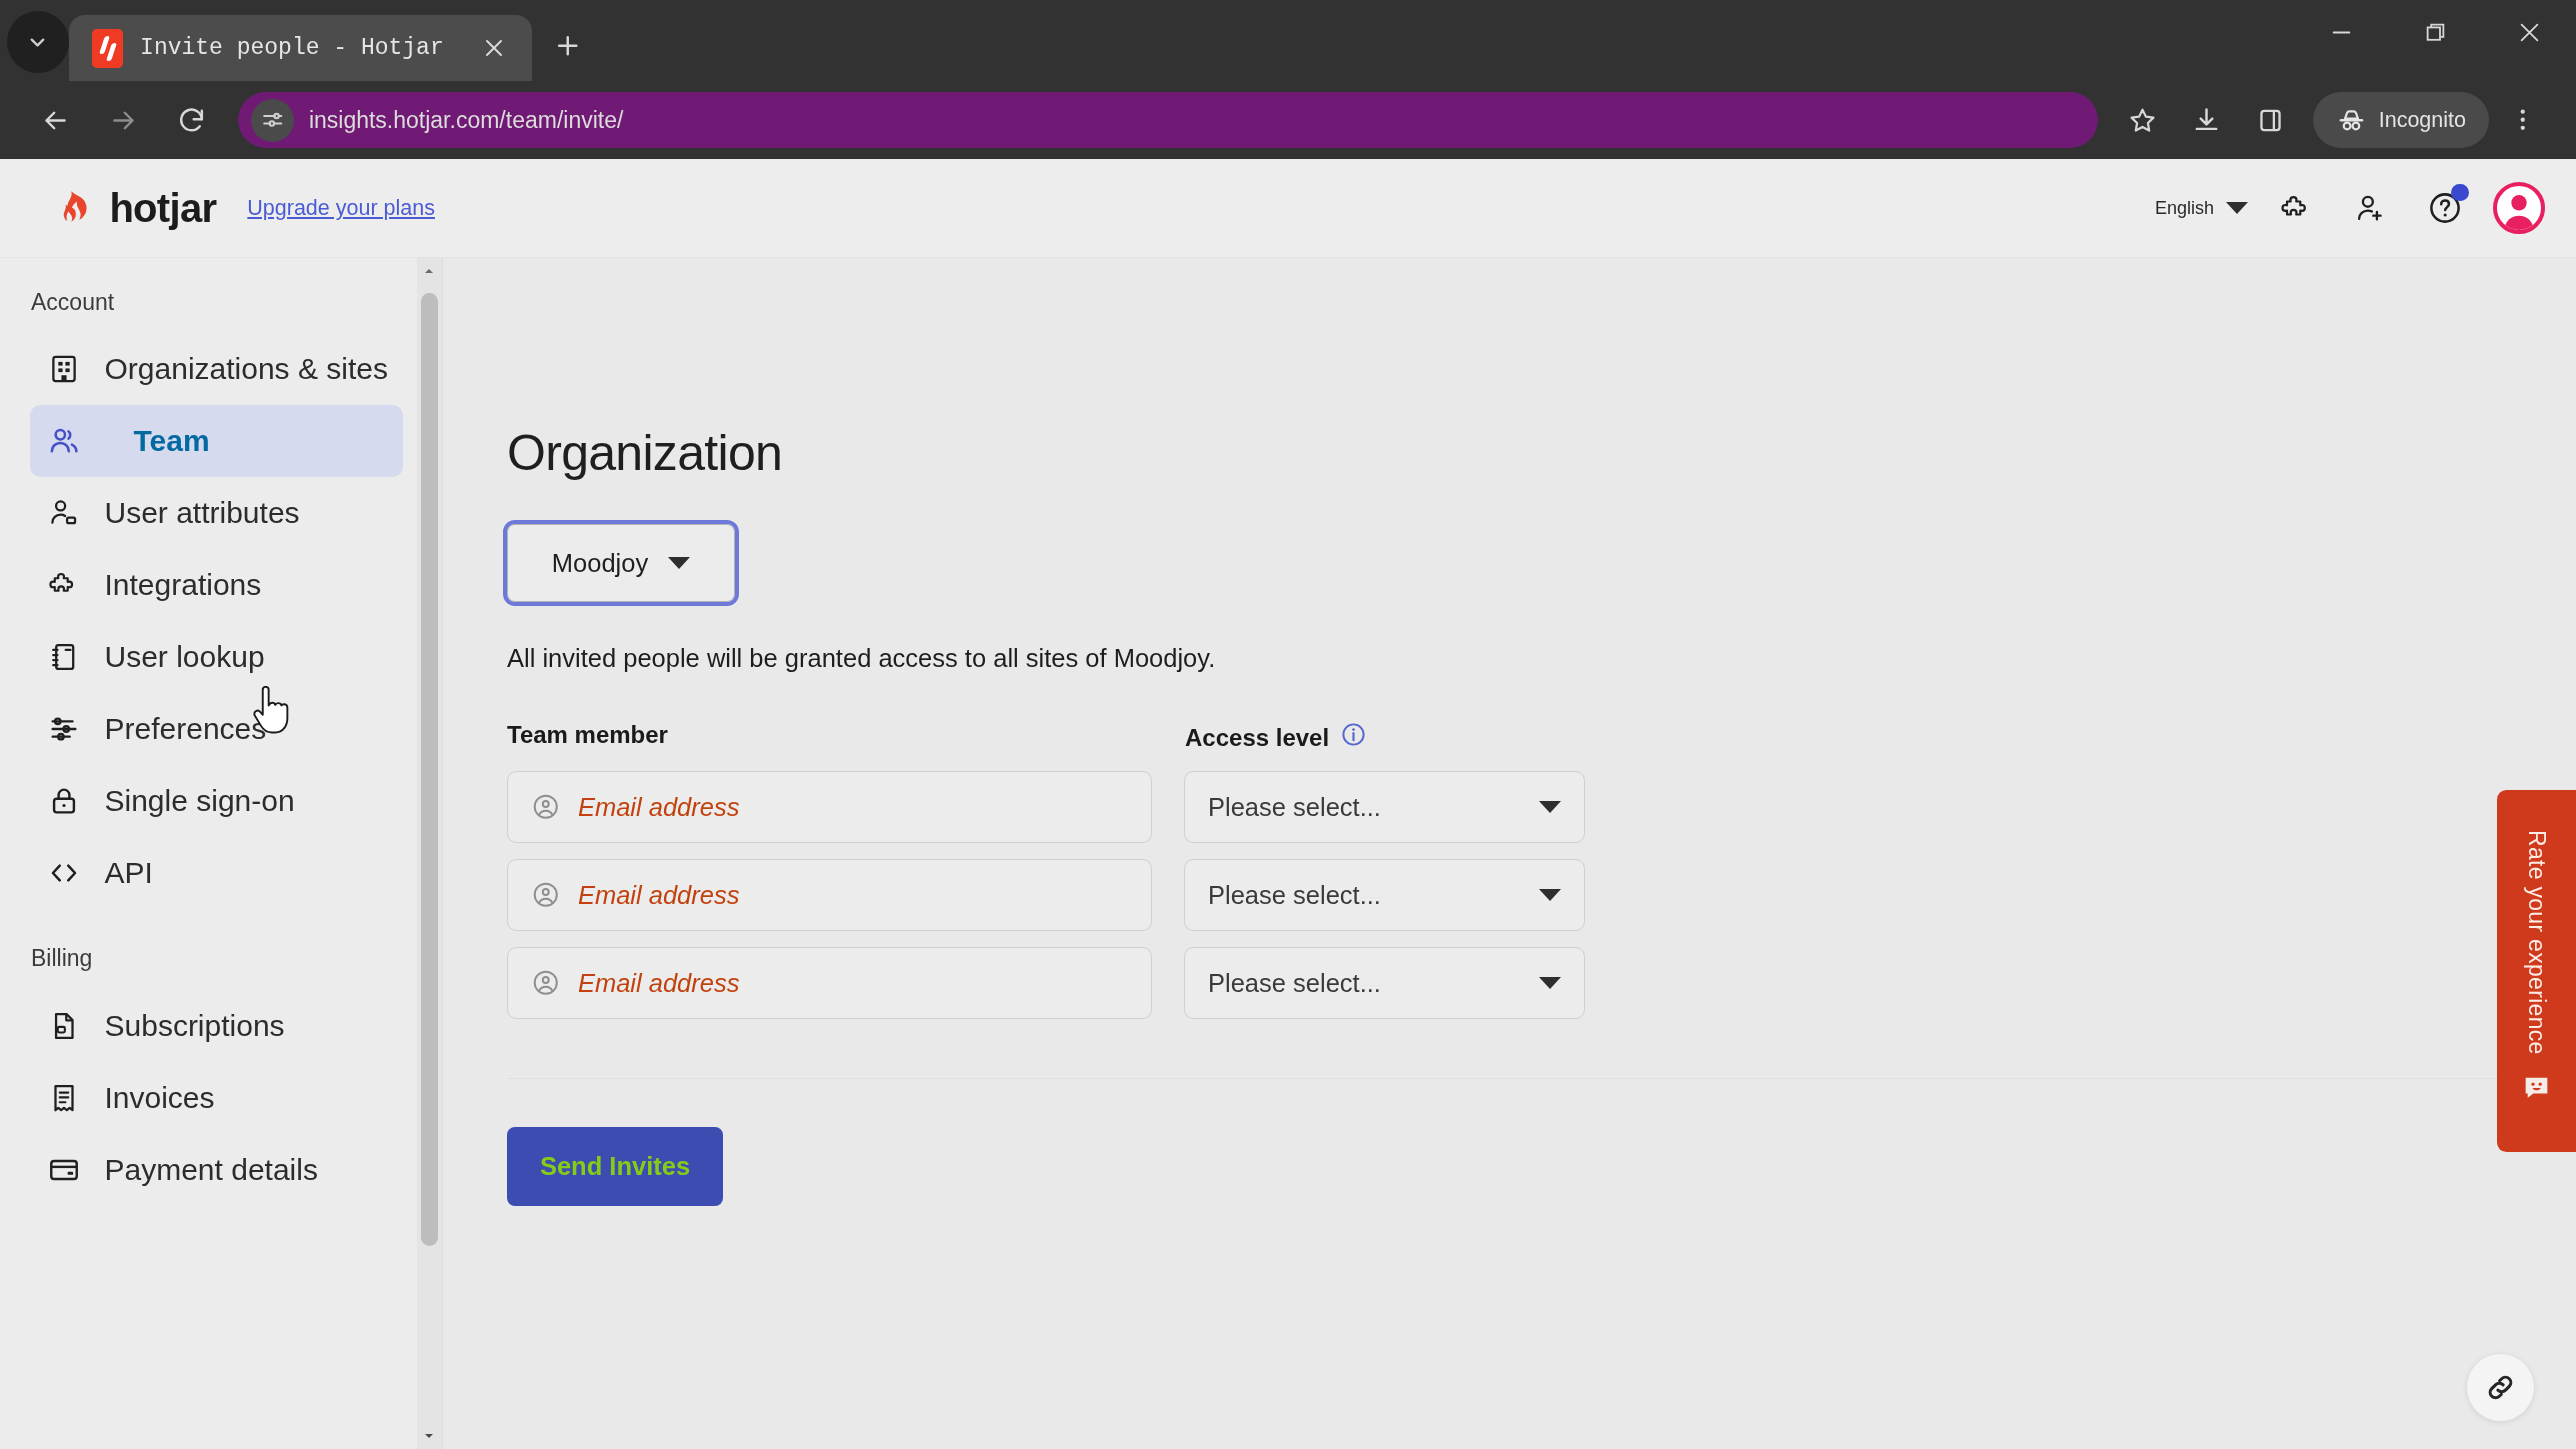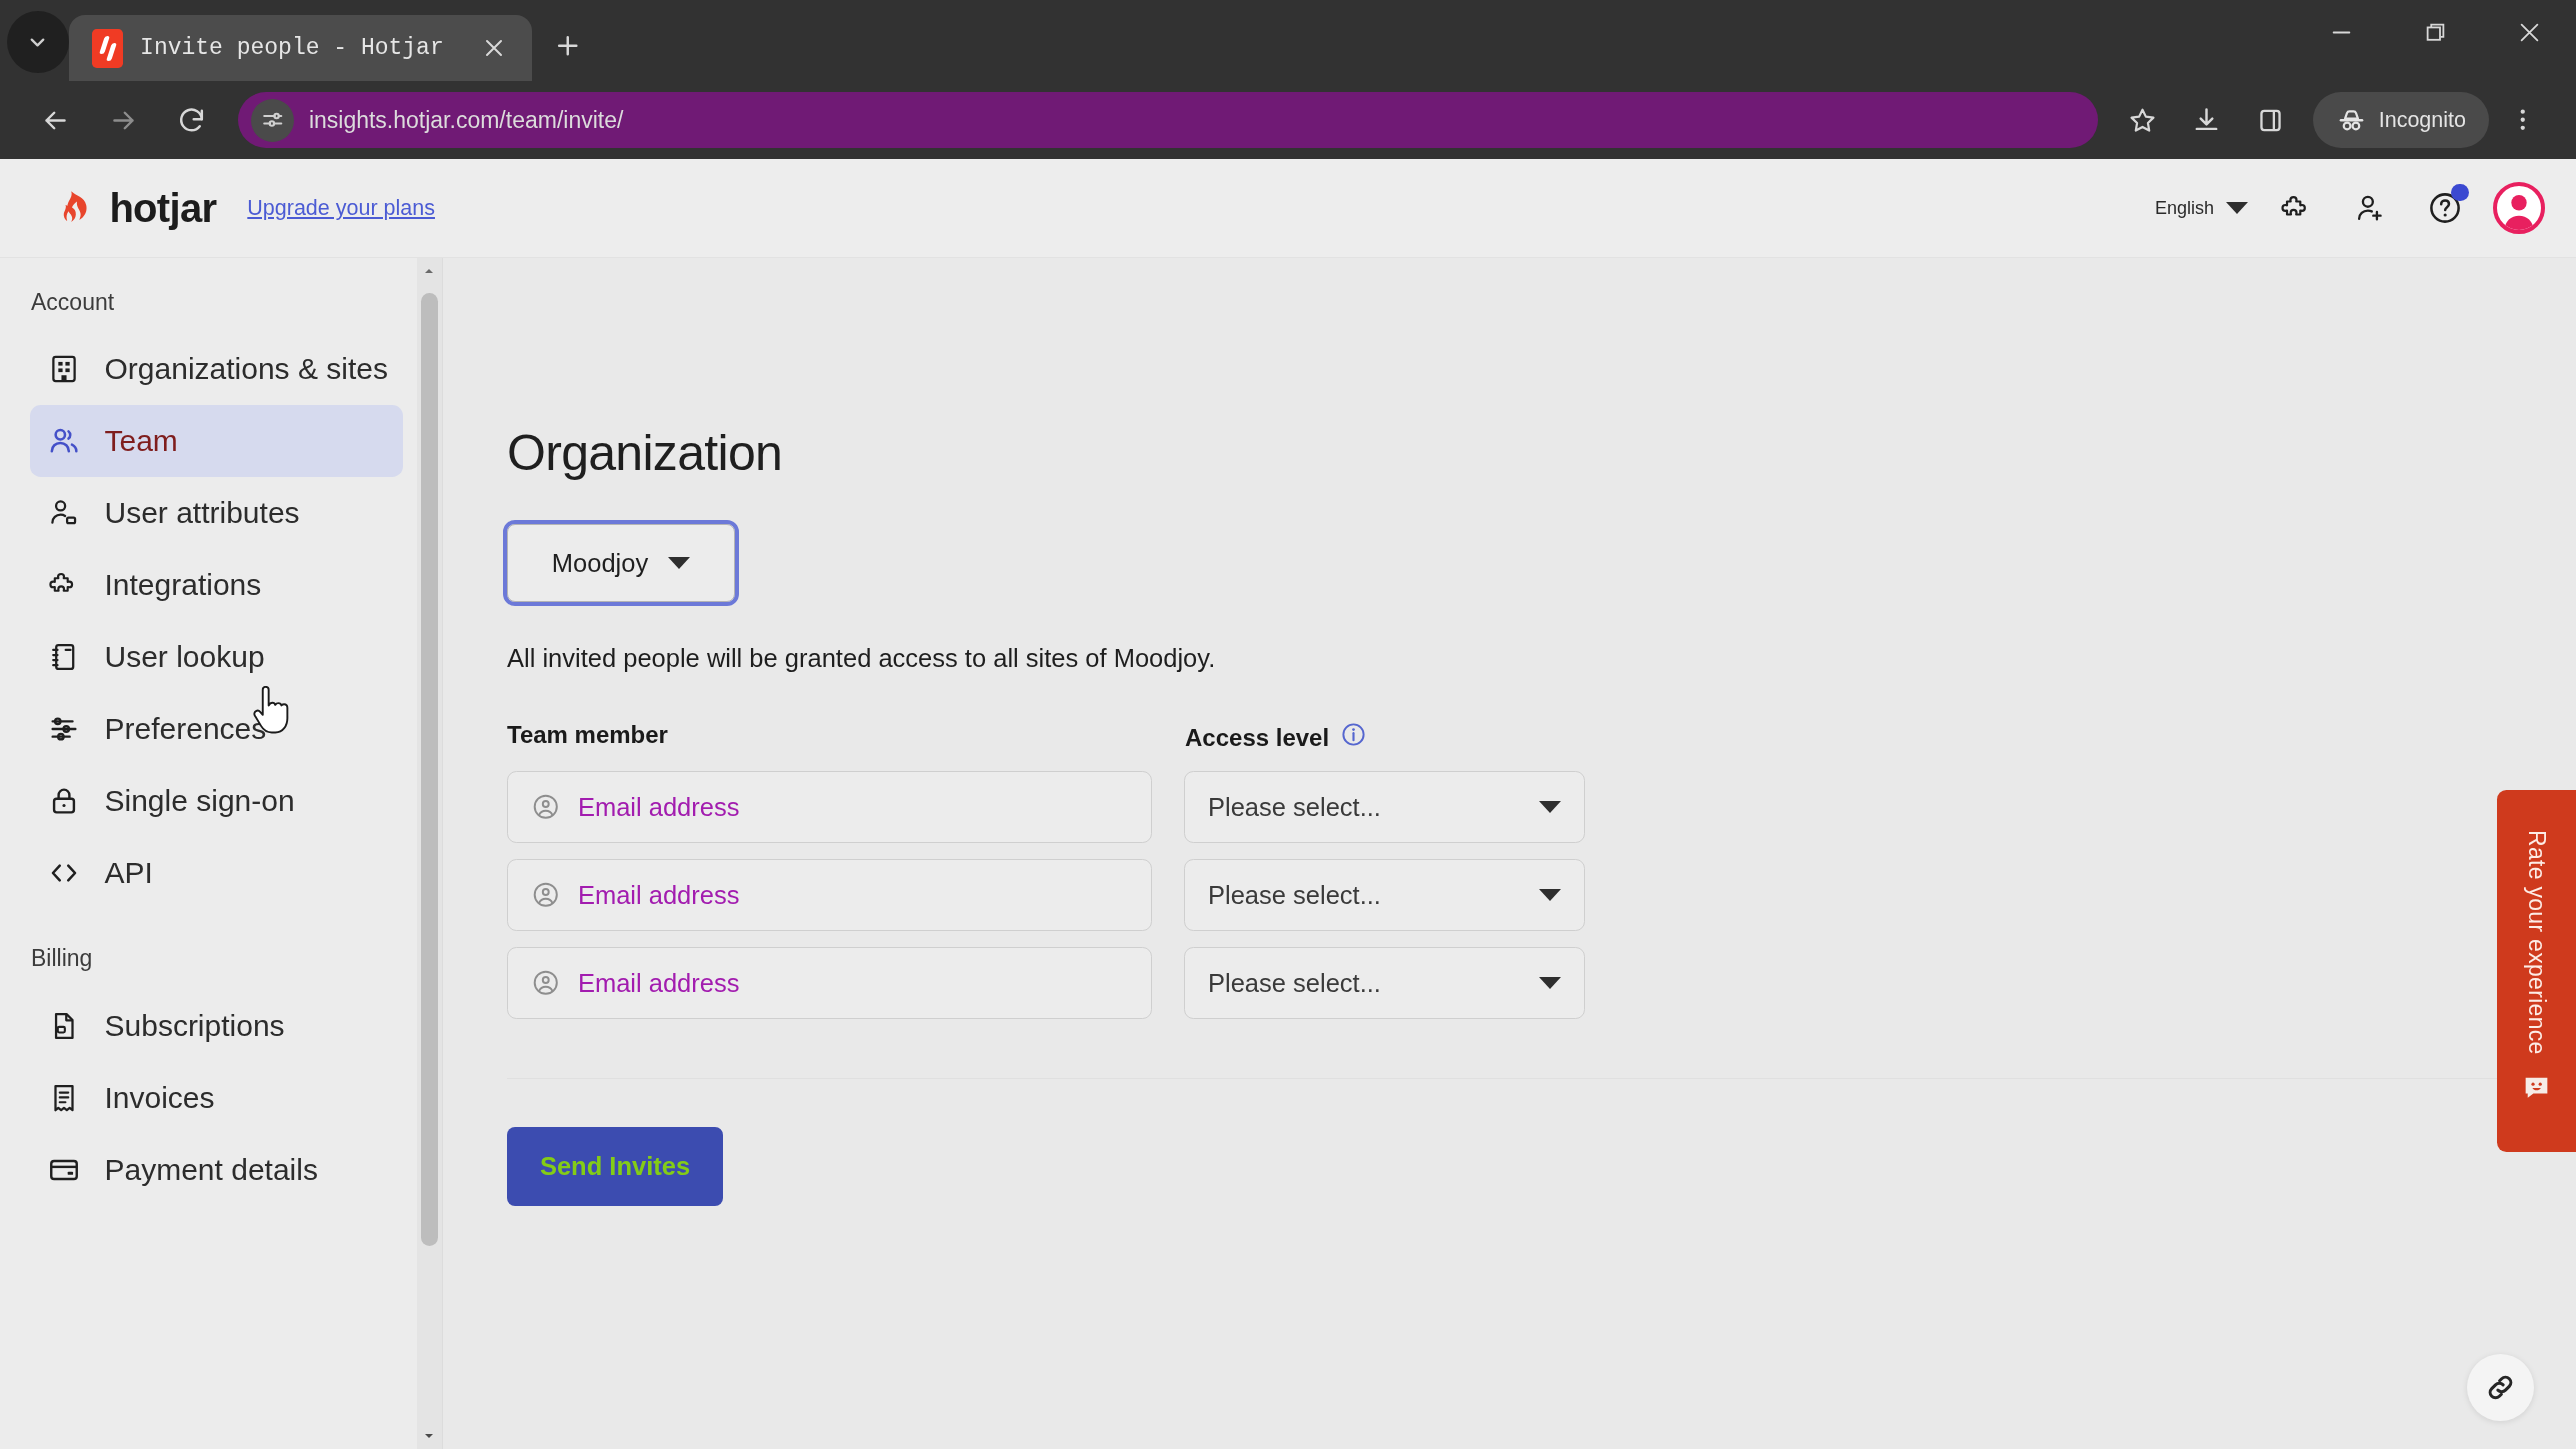--- a/index.html
+++ b/index.html
@@ -86,21 +86,21 @@
   .side-scroll { flex:1 1 auto; overflow:hidden; padding-top: 31px; }
   .side-group { font-size: 23px; color:#3c3c3c; padding: 0 0 17.4px 31px; font-weight: 400; }
   .side-group.second { padding-top: 36px; }
   .side-item {
     height: 72px; display:flex; align-items:center; gap: 23px;
     margin: 0 39px 0 29.5px; padding-left: 16px; border-radius: 10.7px;
   }
   .side-item .ico { width:36px; height:36px; display:flex; align-items:center; justify-content:center; flex:0 0 auto; }
   .side-item .lbl { font-size: 30px; color:#2c2c2c; white-space:nowrap; }
   .side-item.active { background:#d6daee; }
-  .side-item.active .lbl { color:#7f1d1d; font-weight:400; }
+  .side-item.active .lbl { color:#0369a1; font-weight:700;margin-left:29px; }
 
   .sb-track { position:absolute; top:0; right:0; width: 25.5px; height:100%; background:#e4e4e4; }
   .sb-up, .sb-down { position:absolute; right:0; width:25.5px; height:25.5px; display:flex; align-items:center; justify-content:center; }
   .sb-up{ top:0; } .sb-down{ bottom:0; }
   .sb-thumb { position:absolute; right:4px; top: 35px; width: 17.4px; height: 953px; border-radius:8.7px; background:#bdbdbd; }
 
   
   .main { flex:1 1 auto; overflow:hidden; padding: 32px 0 0 64px; position:relative; }
   .h1 { font-size: 79px; font-weight: 400; color:#1f1f1f; letter-spacing:-1.3px; line-height:1.1; }
   .h2 { font-size: 50px; font-weight: 400; color:#1f1f1f; margin-top: 134px; letter-spacing:-0.7px; }
@@ -119,21 +119,21 @@
   .labels { margin-top: 48px; display:flex; }
   .lbl-tm { width: 678px; font-size: 24px; font-weight: 700; color:#1a1a1a; }
   .lbl-al { font-size: 24px; font-weight: 700; color:#1a1a1a; display:flex; align-items:center; gap:10.7px; }
 
   .rows { margin-top: 17.4px; display:flex; flex-direction:column; gap: 16px; }
   .row { display:flex; gap: 32px; }
   .email-field {
     width: 645px; height: 72px; background:#ececec; border:0.7px solid #cfcfcf; border-radius:9.4px;
     display:flex; align-items:center; gap: 17.4px; padding-left: 23px;
   }
-  .email-field .ph { font-size: 25.5px; color:#a21caf; }
+  .email-field .ph { font-size: 25.5px; color:#c2410c;font-style:italic; }
   .access-field {
     width: 401px; height: 72px; background:#ececec; border:0.7px solid #cfcfcf; border-radius:9.4px;
     display:flex; align-items:center; padding: 0 23px;
   }
   .access-field .ph { font-size: 25.5px; color:#3a3a3a; flex:1 1 auto; }
 
   .divider { margin-top: 59px; width: 2012px; height:0.7px; background:#e0e0e0; }
 
   .send-btn {
     margin-top: 48px; width: 216px; height: 79px; border-radius: 8px; background:#3c4cb0;

